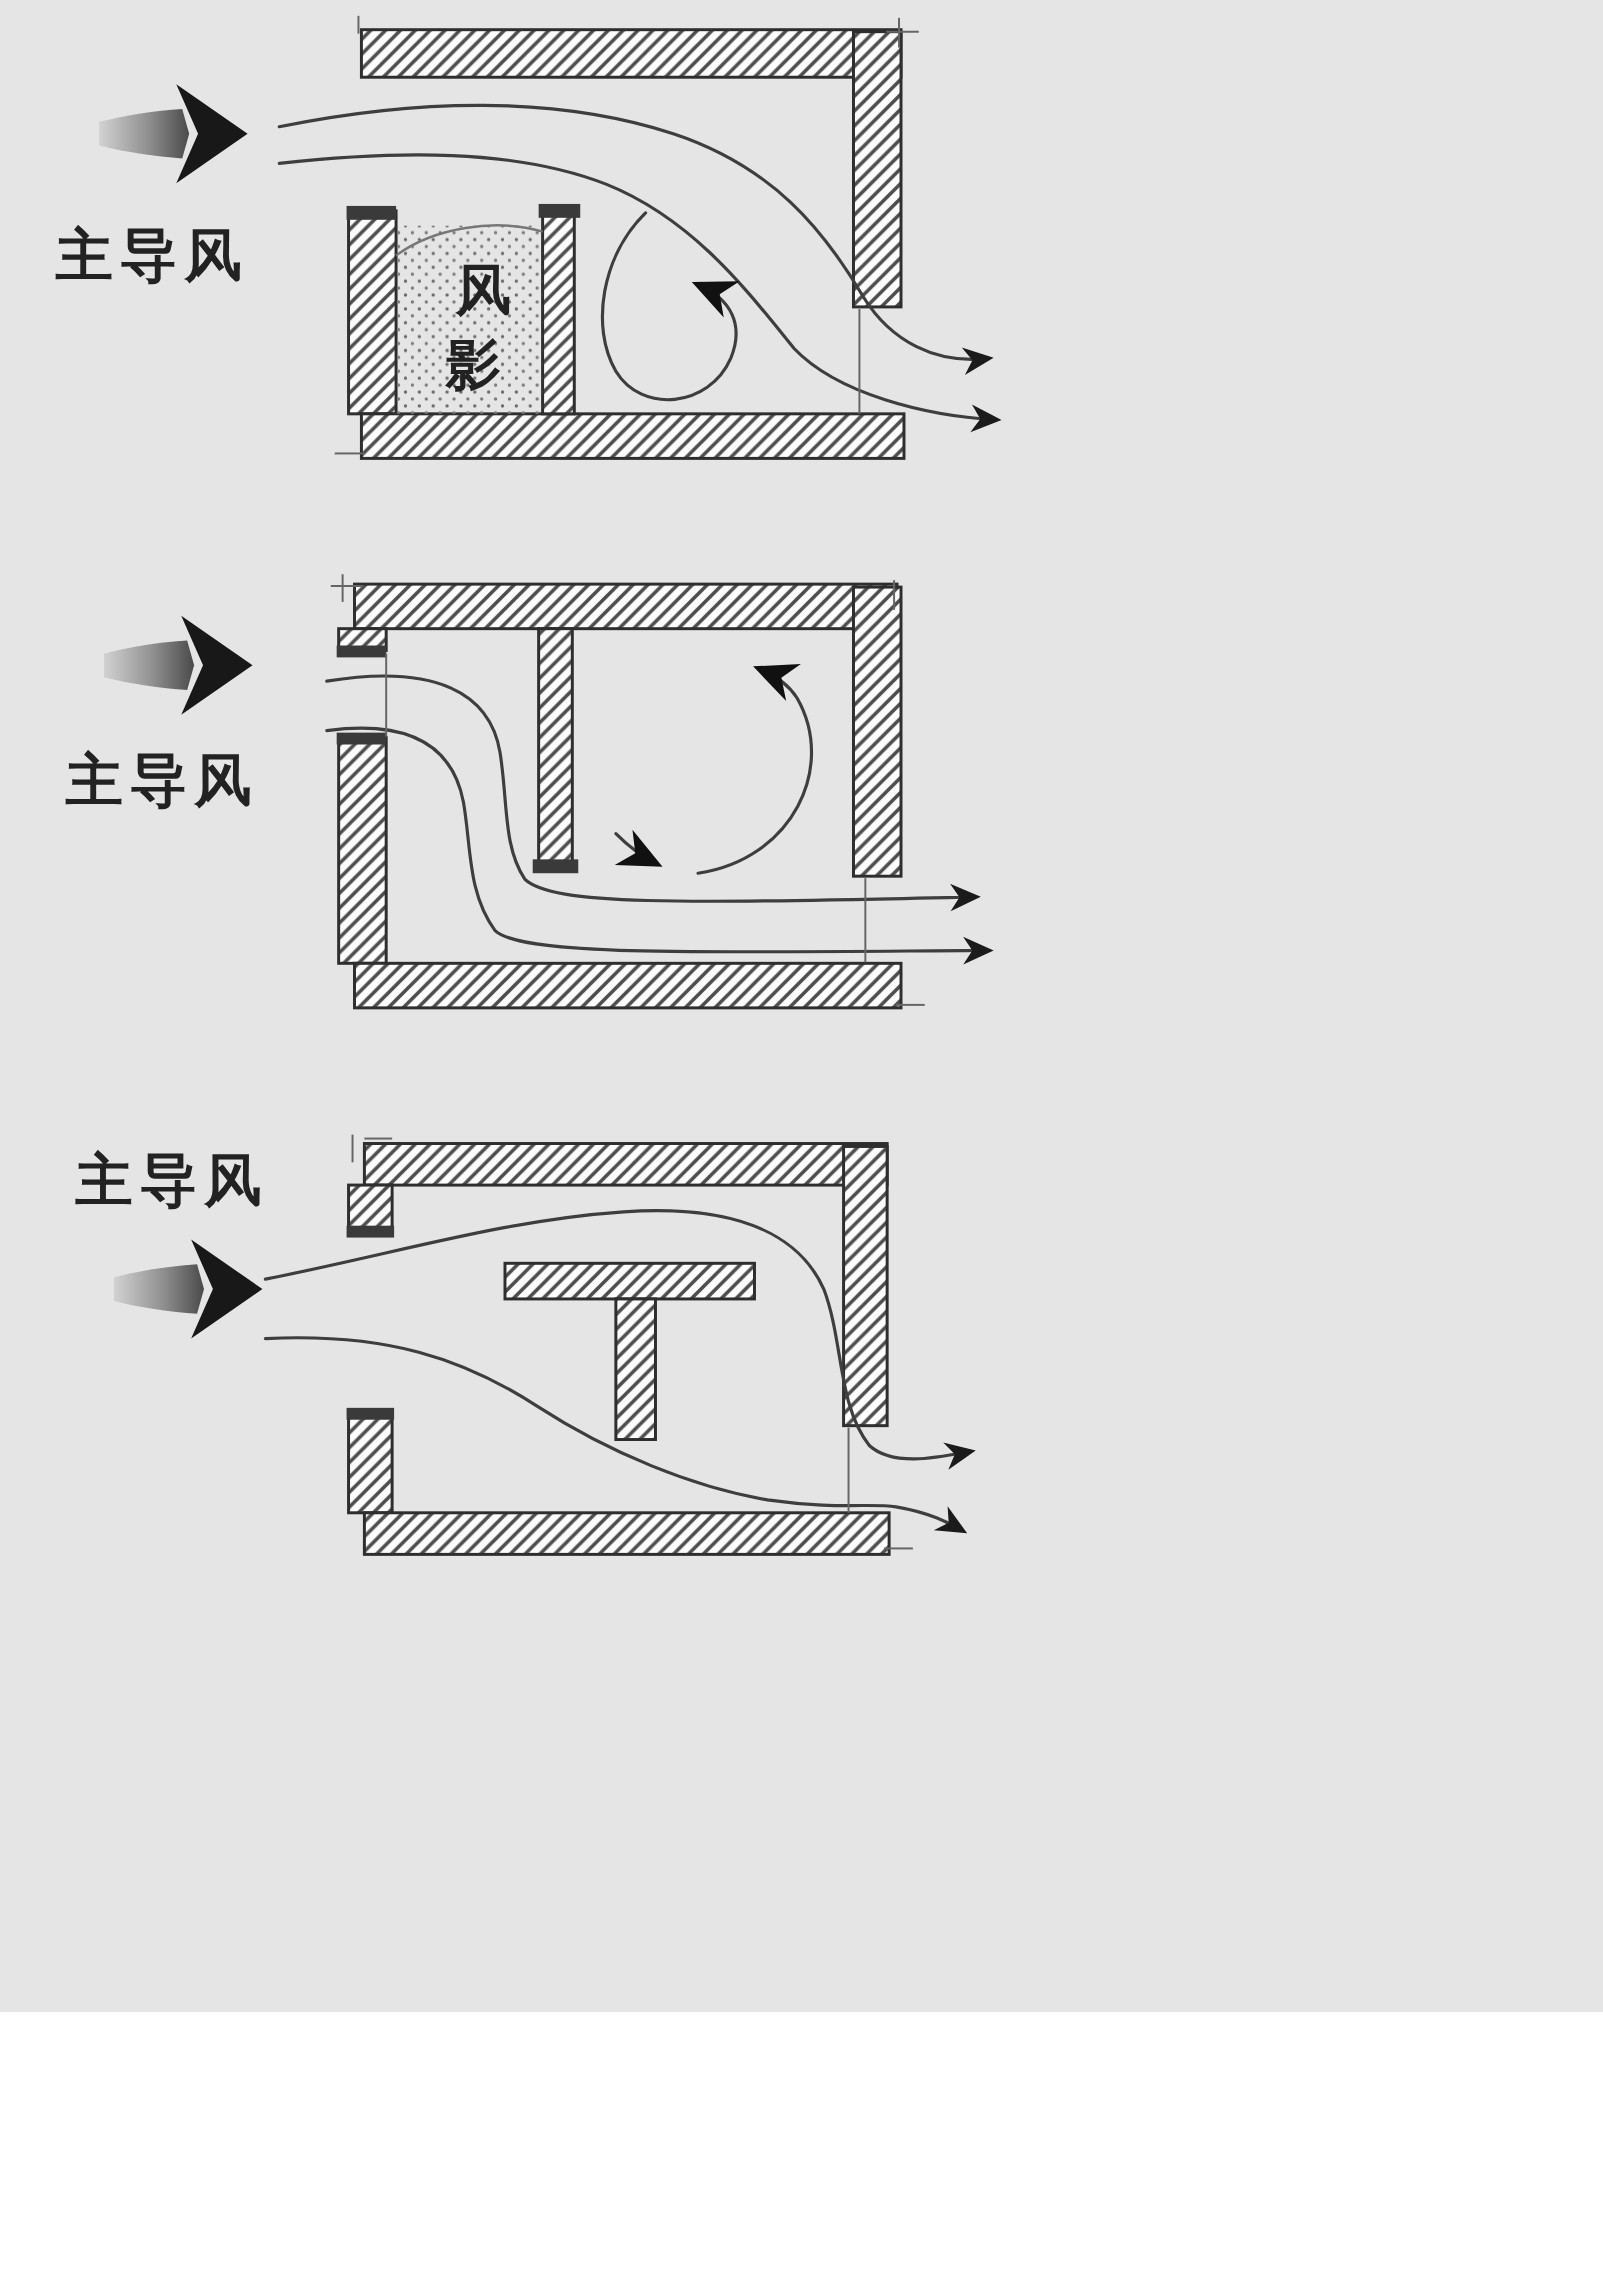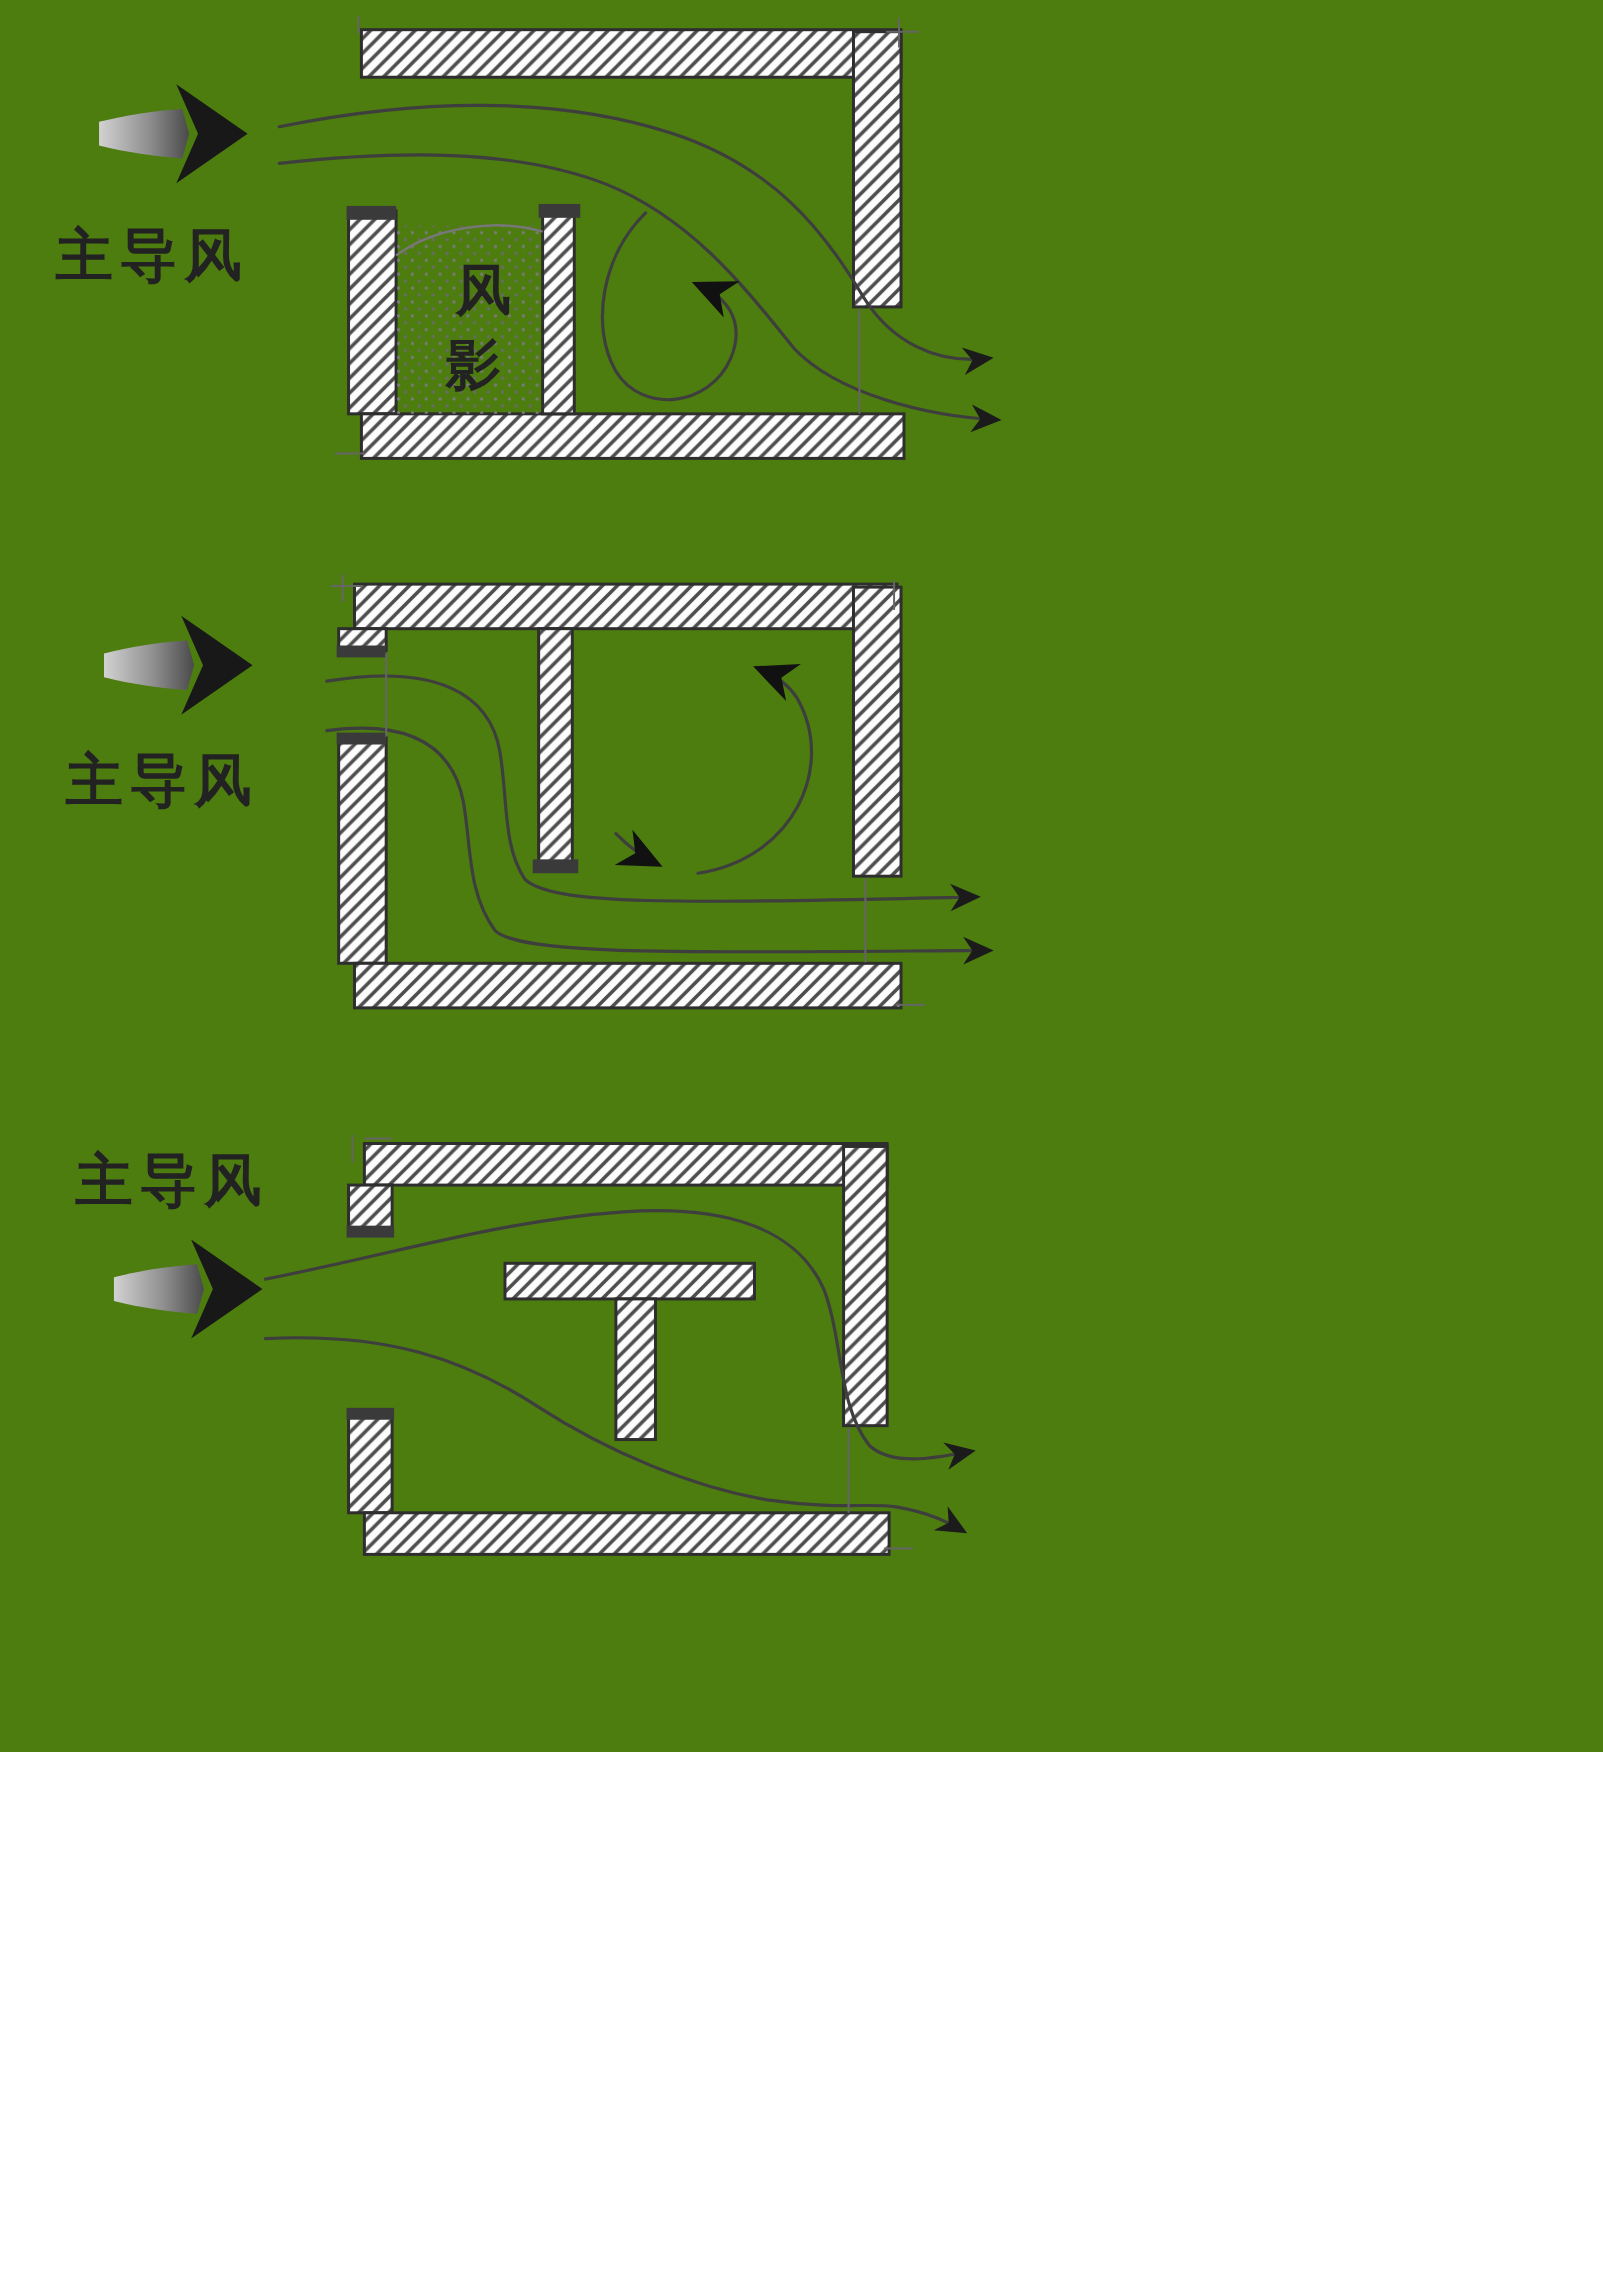--- a/index.html
+++ b/index.html
@@ -1,16 +1,16 @@
 <!DOCTYPE html>
 <html><head>
 <meta charset="utf-8">
 <style>
   html,body{margin:0;padding:0;background:#ffffff;}
-  .stage{position:relative;width:1604px;height:1752px;background:#4d7c0f;overflow:hidden;}
+  .stage{position:relative;width:1604px;height:2012px;background:#e5e5e5;overflow:hidden;}
   .stage svg{position:absolute;left:0;top:0;width:1604px;height:2288px;display:block;}
   text.cjk-label{
     font-family:"DejaVu Sans","Liberation Sans",sans-serif;
     font-weight:bold;
     fill:#222222;
   }
   .wind-label{font-size:58px;letter-spacing:7px;}
   .shadow-char{font-size:56px;letter-spacing:0;}
 </style>
 </head>

